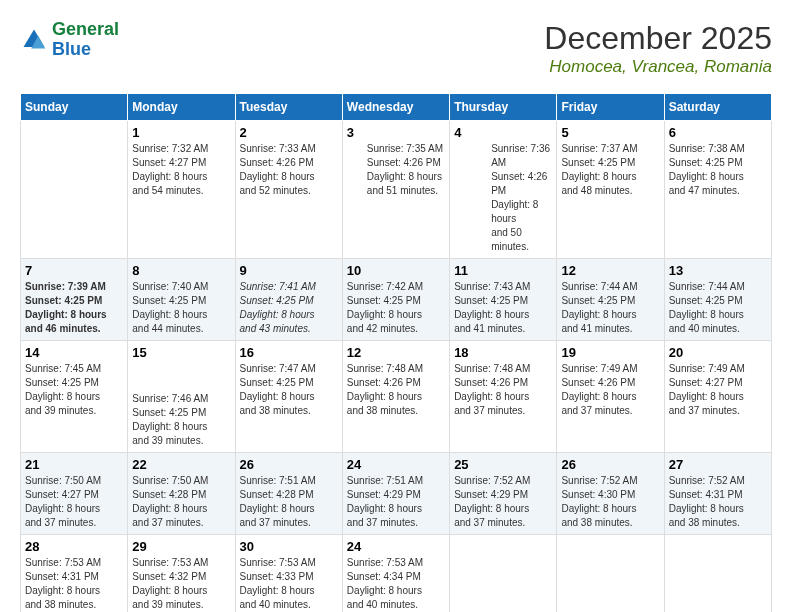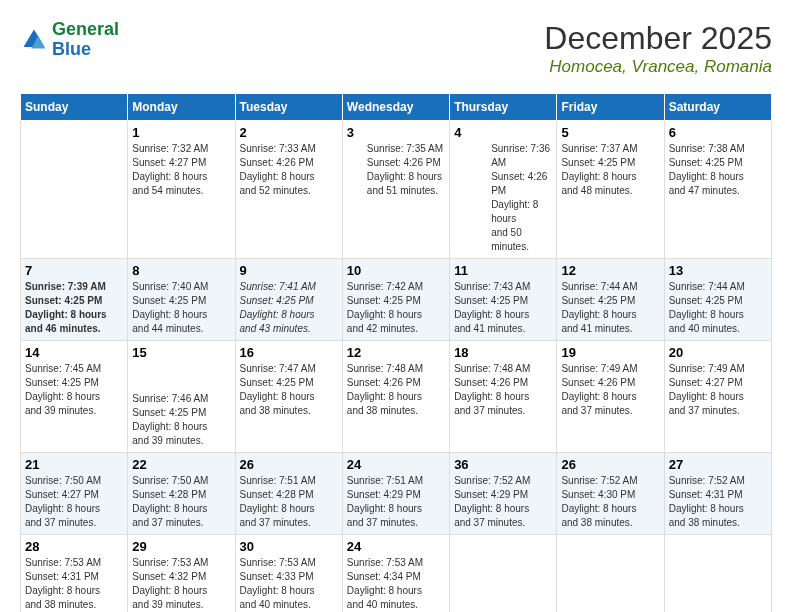--- a/index.html
+++ b/index.html
@@ -293,21 +293,21 @@
 and 37 minutes.</div>
         </td>
         <td>
           <span class="day-number">24</span>
           <div class="day-info" style="white-space: pre-line;">Sunrise: 7:51 AM
 Sunset: 4:29 PM
 Daylight: 8 hours
 and 37 minutes.</div>
         </td>
         <td>
-          <span class="day-number">36</span>
+          <span class="day-number">25</span>
           <div class="day-info" style="white-space: pre-line;">Sunrise: 7:52 AM
 Sunset: 4:29 PM
 Daylight: 8 hours
 and 37 minutes.</div>
         </td>
         <td>
           <span class="day-number">26</span>
           <div class="day-info" style="white-space: pre-line;">Sunrise: 7:52 AM
 Sunset: 4:30 PM
 Daylight: 8 hours

